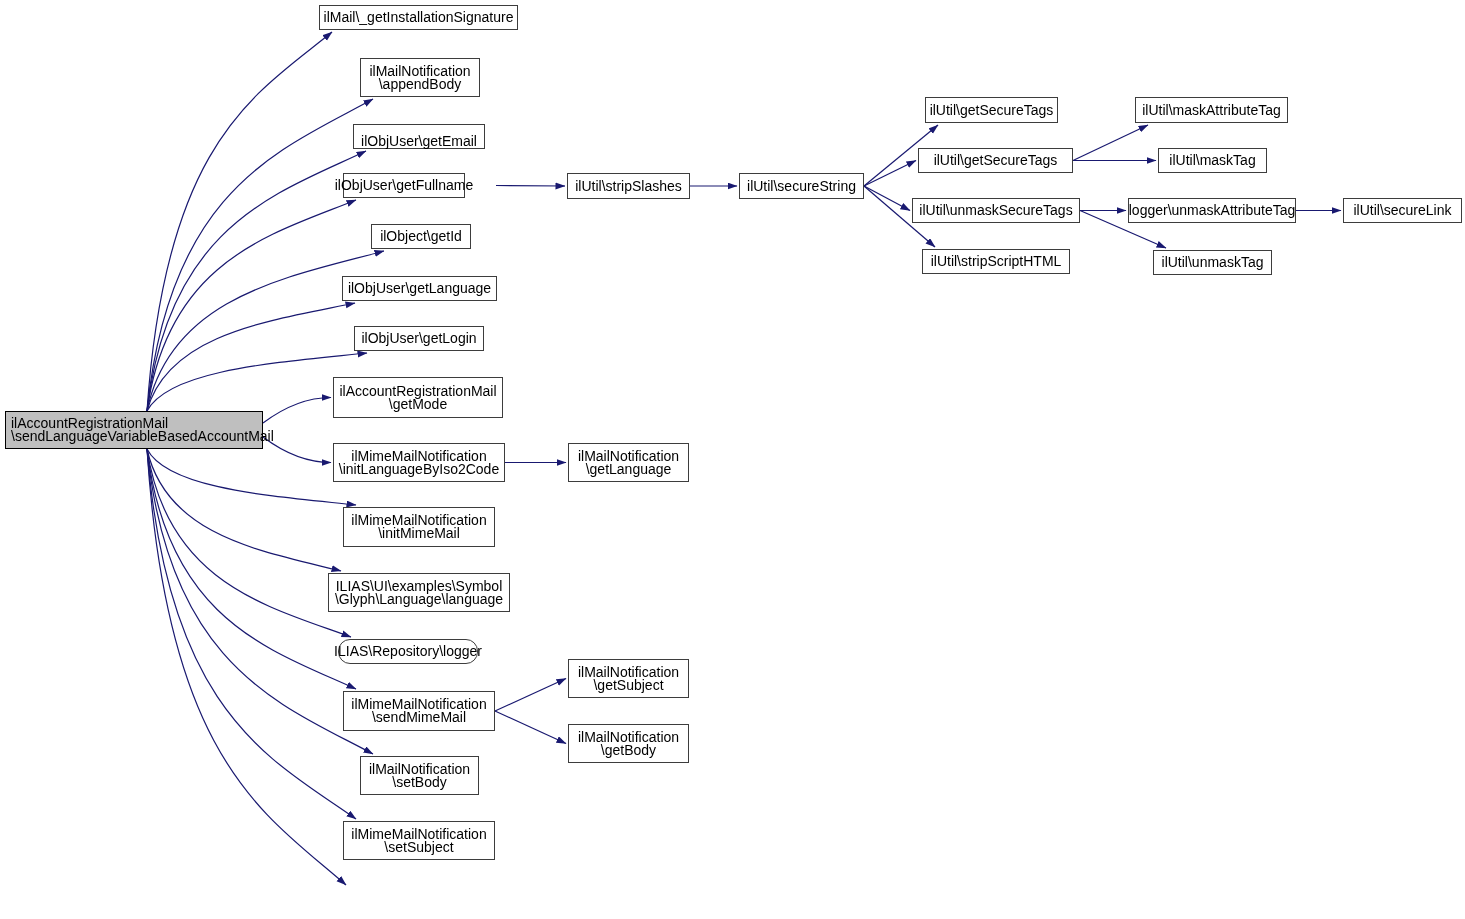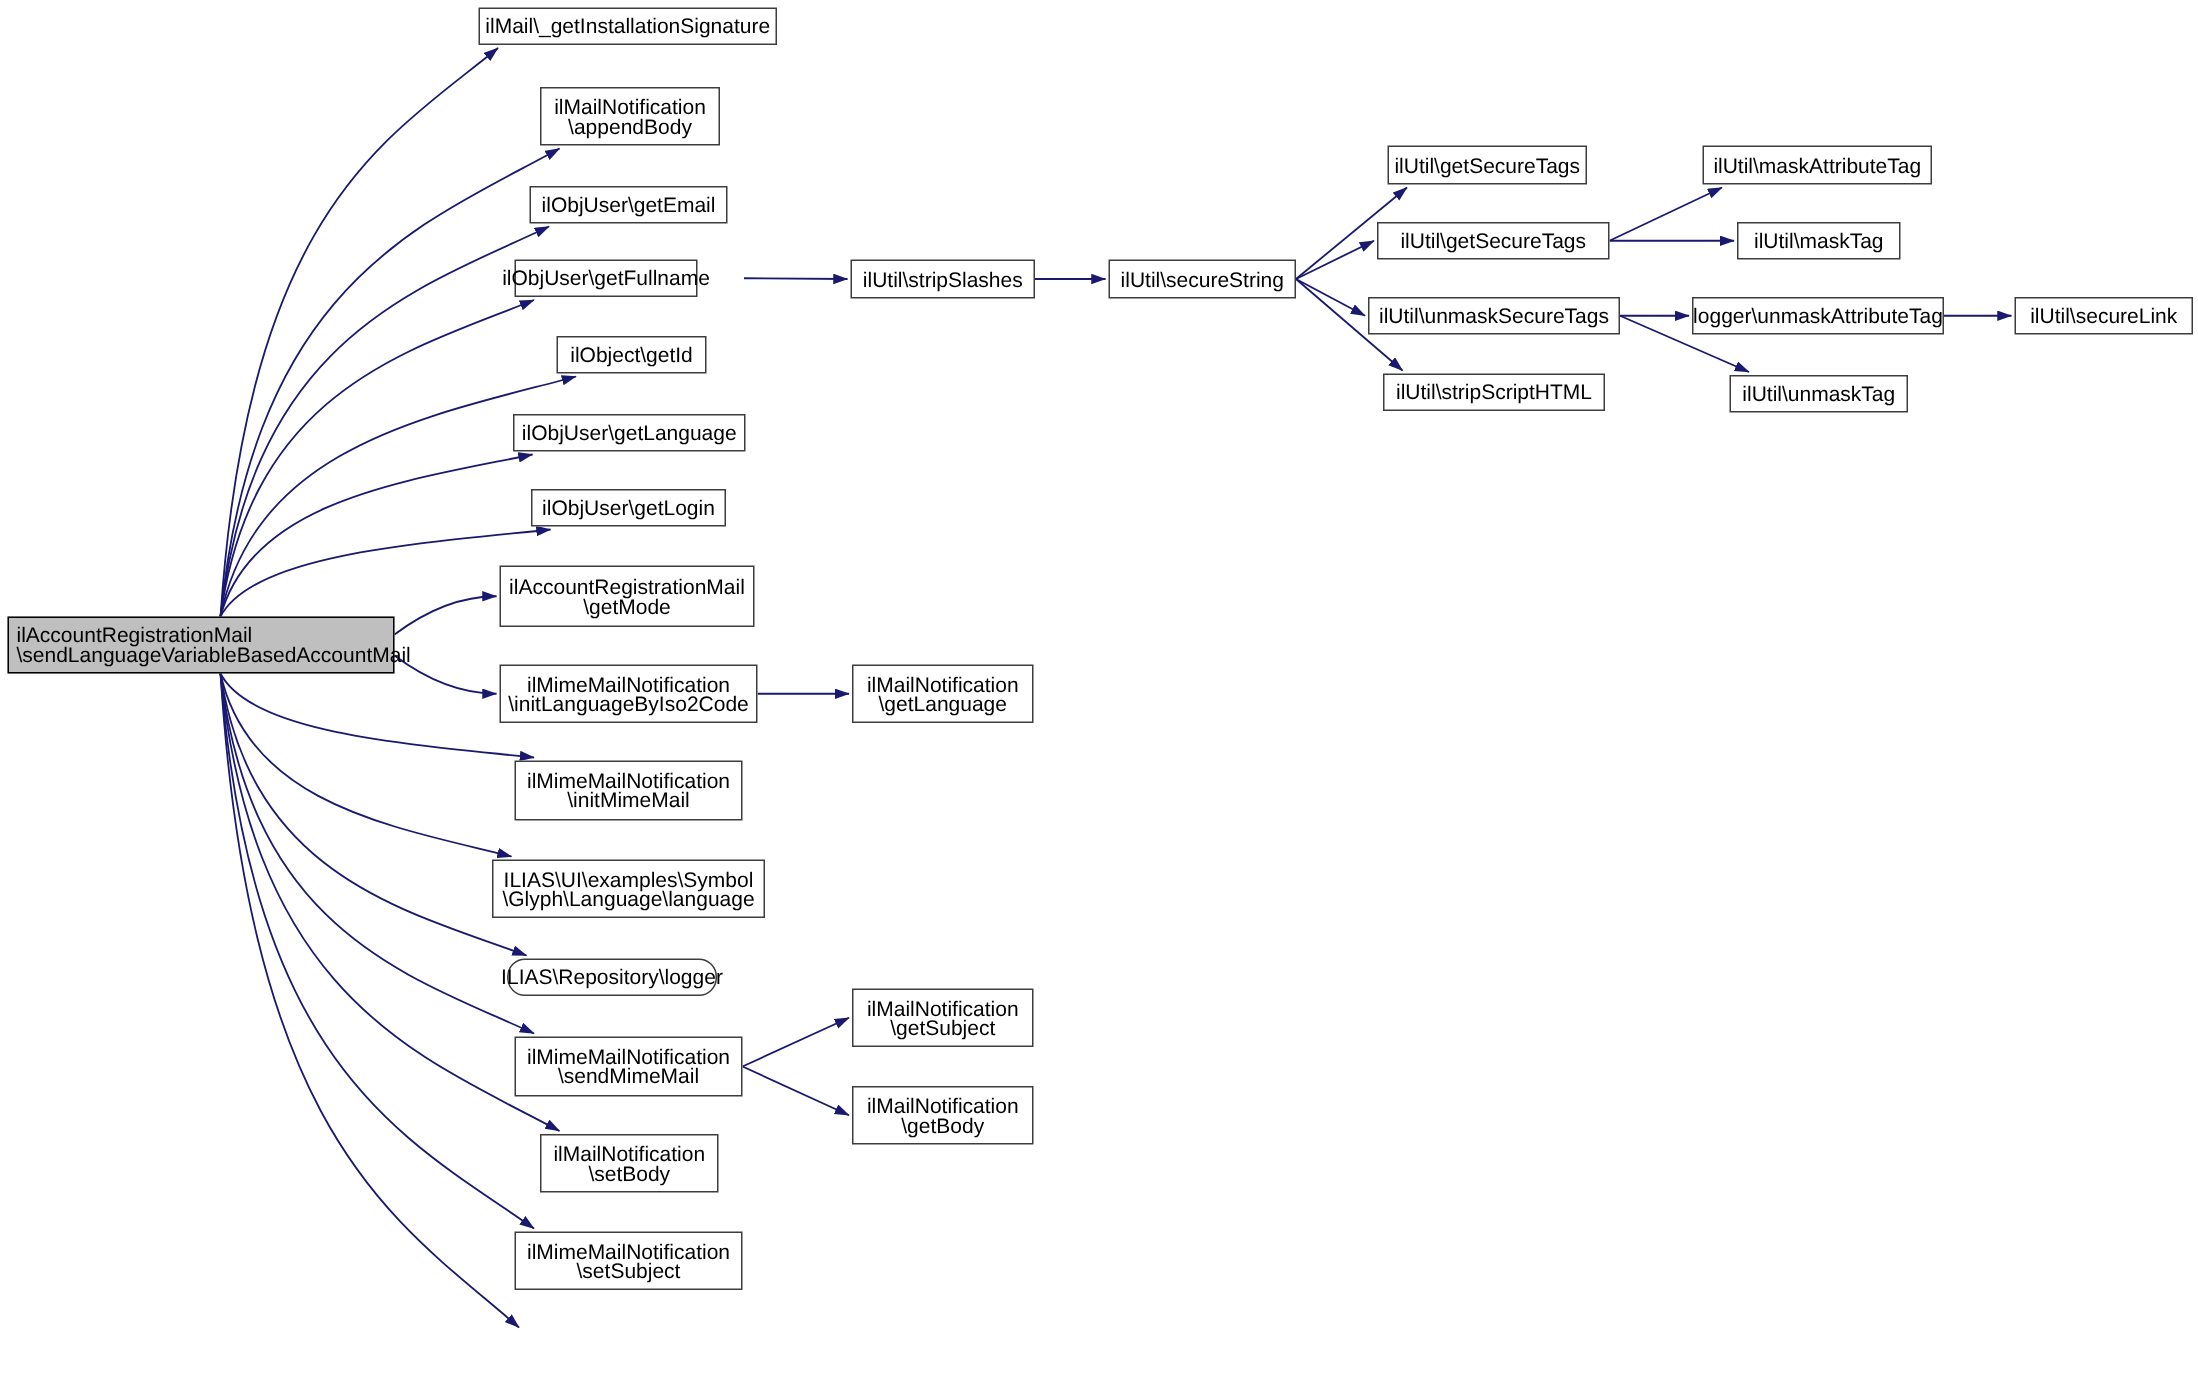--- a/index.html
+++ b/index.html
@@ -95,21 +95,21 @@
         <span>ilAccountRegistrationMail
 \sendLanguageVariableBasedAccountMail</span>
       </div>
       <div class="node" style="left: 319px; top: 5px; width: 199px; height: 25px; background: rgb(255, 255, 255); border-color: rgb(61, 61, 61); color: rgb(0, 0, 0);">
         <span>ilMail\_getInstallationSignature</span>
       </div>
       <div class="node" style="left: 360px; top: 58px; width: 120px; height: 39px; background: rgb(255, 255, 255); border-color: rgb(61, 61, 61); color: rgb(0, 0, 0);">
         <span>ilMailNotification
 \appendBody</span>
       </div>
-      <div class="node" style="left: 353px; top: 124px; width: 132px; height: 25px; background: rgb(255, 255, 255); border-color: rgb(61, 61, 61); color: rgb(0, 0, 0);">
+      <div class="node" style="left: 353px; top: 124px; width: 132px; height: 25px; background: rgb(255, 255, 255); border-color: rgb(61, 61, 61); color: rgb(0, 0, 0); align-items: flex-end;">
         <span>ilObjUser\getEmail</span>
       </div>
       <div class="node" style="left: 343px; top: 173px; width: 122px; height: 25px; background: rgb(255, 255, 255); border-color: rgb(61, 61, 61); color: rgb(0, 0, 0);">
         <span>ilObjUser\getFullname</span>
       </div>
       <div class="node" style="left: 371px; top: 224px; width: 100px; height: 25px; background: rgb(255, 255, 255); border-color: rgb(61, 61, 61); color: rgb(0, 0, 0);">
         <span>ilObject\getId</span>
       </div>
       <div class="node" style="left: 342px; top: 276px; width: 155px; height: 25px; background: rgb(255, 255, 255); border-color: rgb(61, 61, 61); color: rgb(0, 0, 0);">
         <span>ilObjUser\getLanguage</span>

